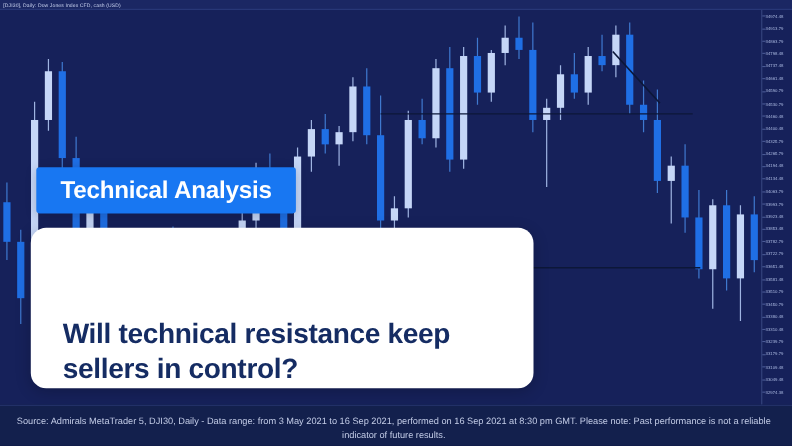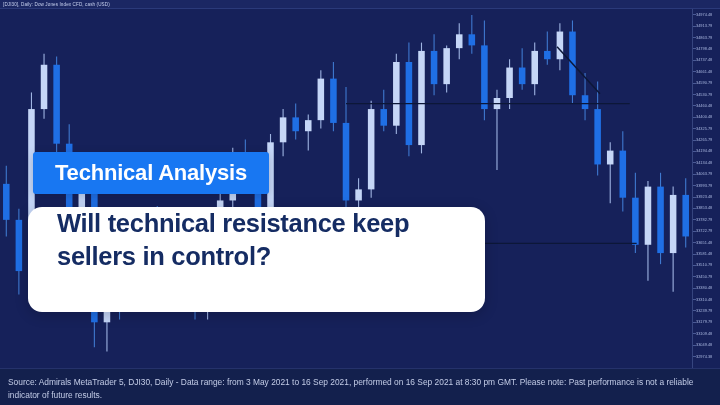--- a/index.html
+++ b/index.html
@@ -62,42 +62,43 @@
     display:flex; align-items:center;
     box-shadow:0 2px 10px rgba(0,0,0,.18);
   }
   #badge-label {
     font-size:22px; font-weight:bold; color:#ffffff;
     letter-spacing:-0.2px; white-space:nowrap;
   }
 
   #headline-card {
     position:absolute; left:28px; top:207px;
-    width:457px; height:105px;
+    width:457px; height:146px;
     background:#ffffff;
     border-radius:14px;
     box-shadow:0 3px 14px rgba(0,0,0,.2);
-    display:flex; align-items:flex-start;
+    display:flex; align-items:flex-end;
   }
   #headline-text {
     padding:0 29px;
     font-size:25.5px; font-weight:bold; line-height:1.28;
     color:#152c63; letter-spacing:-0.3px;
   }
 
   
   #footer {
     position:absolute; left:0; bottom:0; width:720px; height:37px;
     background:#13204d;
     border-top:1px solid #25326b;
   }
   #footer-text {
     position:absolute; left:8px; top:7px; width:700px;
     font-size:8.4px; line-height:1.55;
     color:#c3cce7;
+    text-align:center;
   }
 </style>
 </head>
 <body>
 
 <div id="stage">
 
   <div id="chart-area">
 
     <div id="chart-plot">

